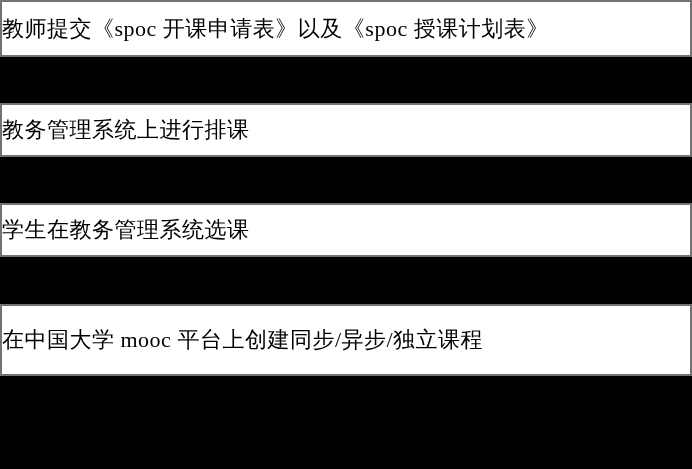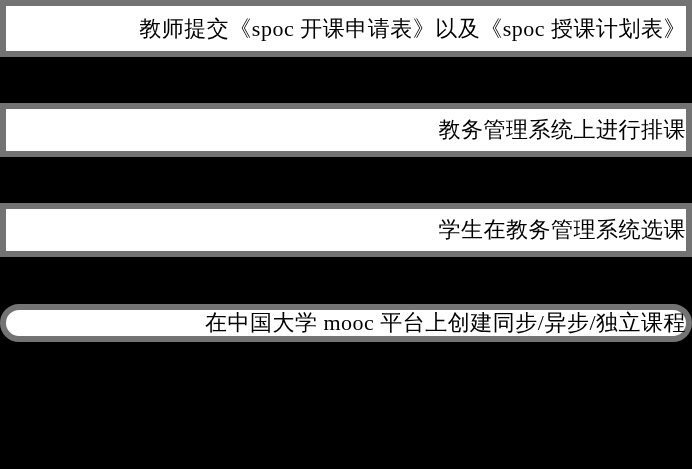--- a/index.html
+++ b/index.html
@@ -14,38 +14,38 @@
     background: #000000;
     overflow: hidden;
     font-family: "Liberation Serif", "DejaVu Serif", serif;
   }
   .step-box {
     position: absolute;
     left: 0;
     width: 692px;
     box-sizing: border-box;
     background: #ffffff;
-    border: 6px solid #737373;
+    border: 2px solid #737373;
     display: flex;
     align-items: center;
-    justify-content: flex-end;
+    justify-content: flex-start;
   }
   .step-box .step-label {
     color: #000000;
     font-size: 22px;
     line-height: 1;
     letter-spacing: 0.5px;
     white-space: nowrap;
     text-align: center;
   }
   
   .step-1 { top: 0px;   height: 57px; }
   .step-2 { top: 103px; height: 54px; }
   .step-3 { top: 203px; height: 54px; }
-  .step-4 { top: 304px; height: 38px; border-radius: 26px; }
+  .step-4 { top: 304px; height: 72px; }
   .step-5 { top: 405px; height: 64px; }
 </style>
 </head>
 <body>
 
 <div class="flowchart">
 
   <div class="step-box step-1">
     <span class="step-label">教师提交《spoc 开课申请表》以及《spoc 授课计划表》</span>
   </div>

